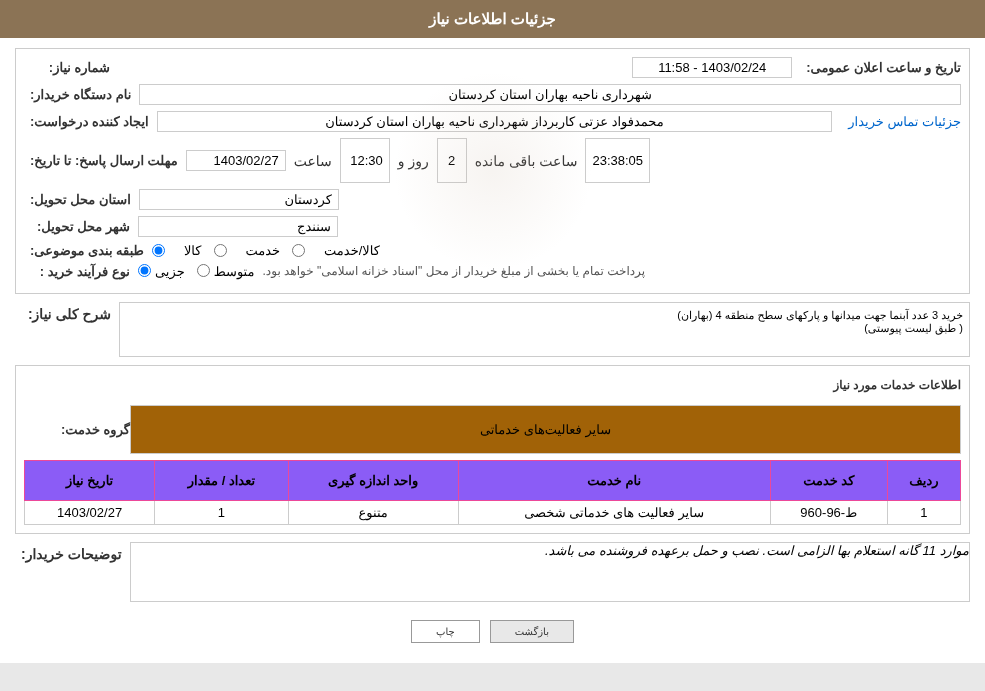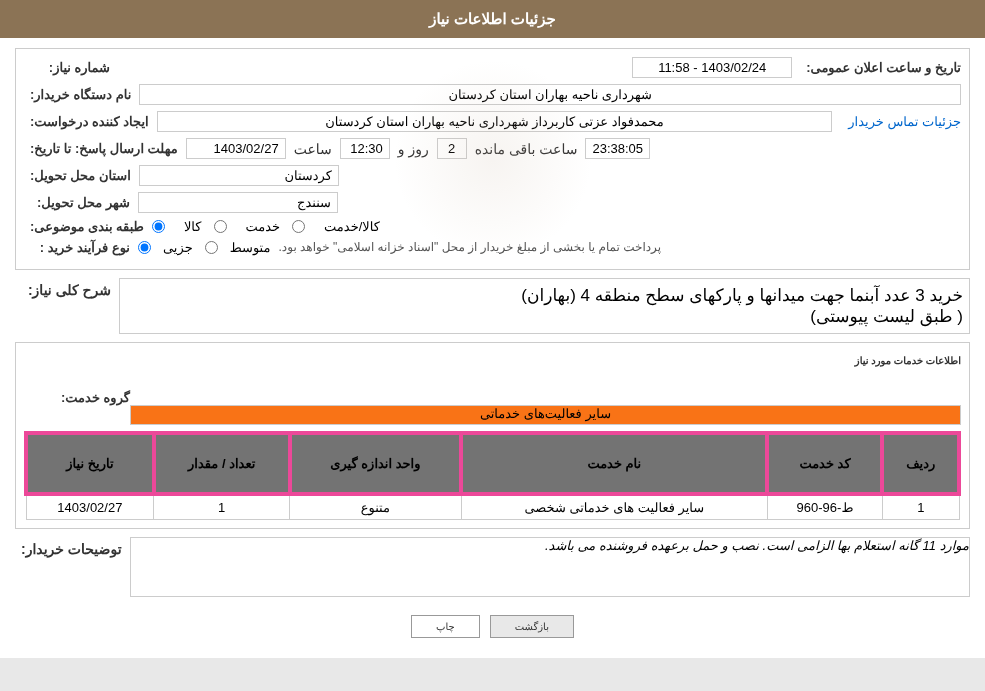--- a/index.html
+++ b/index.html
@@ -53,21 +53,21 @@
     }
     .date-box {
       border: 1px solid #ccc;
       background: #fff;
       padding: 2px 6px;
       min-width: 100px;
     }
     .small-box {
       border: 1px solid #ccc;
       background: #fff;
-      padding: 2px 6px;
+      padding: 14px 6px;
       min-width: 50px;
     }
     .small-label {
       font-size: 14px;
       color: #333;
     }
     .radio-row {
       display: flex;
       align-items: center;
       gap: 12px;
@@ -77,57 +77,56 @@
       align-items: center;
       gap: 19px;
     }
     .process-row {
       display: flex;
       align-items: center;
       gap: 12px;
     }
     .process-item {
       display: flex;
-      align-items: center;
-      gap: 12px;
+      align-items: flex-start;
+      gap: 4px;
     }
     .section-title {
       font-weight: bold;
       color: #333;
-      font-size: 10px;
-      margin-bottom: 0;
+      font-size: 12px;
+      margin-bottom: 9px;
       padding: 4px 0;
     }
     .service-info-section {
       border: 1px solid #ccc;
       padding: 8px;
       margin-bottom: 8px;
     }
     .group-row {
       display: flex;
       align-items: center;
       margin-bottom: 4px;
     }
     .service-input {
       border: 1px solid #ccc;
-      background: #f97316;
-      padding: 0 6px;
+      background: #a16207;
+      padding: 16px 6px;
       flex: 1;
       min-height: 20px;
-      margin-top: 35px;
     }
     table {
       width: 100%;
       border-collapse: collapse;
       margin-top: 6px;
     }
     th {
-      background: #737373;
-      border: 4px solid #ec4899;
-      padding: 21px 8px;
+      background: #8b5cf6;
+      border: 1px solid #ec4899;
+      padding: 12px 8px;
       text-align: center;
       font-size: 13px;
     }
     td {
       border: 1px solid #ccc;
       padding: 4px 8px;
       text-align: center;
       font-size: 13px;
     }
     .buyer-notes {
@@ -286,21 +285,21 @@
             <span>جزیی</span>
             <input type="radio" name="process" checked="" style="">
           </div>
         </div>
         <span class="label">نوع فرآیند خرید :</span>
       </div>
 
     </div>
 
     <div style="display:flex; align-items:flex-start; gap:8px; margin-bottom:8px;">
-      <div style="border:1px solid #ccc; padding:6px; flex:1; min-height:55px; background:#fff; font-size:17px; text-align:right; white-space:pre-line;">خرید 3 عدد آبنما جهت میدانها و پارکهای سطح منطقه 4 (بهاران)
+      <div style="border:1px solid #ccc; padding:6px; flex:1; min-height:55px; background:#fff; font-size:11px; text-align:right; white-space:pre-line;">خرید 3 عدد آبنما جهت میدانها و پارکهای سطح منطقه 4 (بهاران)
 ( طبق لیست پیوستی)</div>
       <span class="label" style="min-width:90px; font-weight:bold; font-size:14px; padding-top:4px;">شرح کلی نیاز:</span>
     </div>
 
     <div class="service-info-section">
       <div class="section-title">اطلاعات خدمات مورد نیاز</div>
       <div class="group-row">
         <div class="service-input" style="text-align:center;">سایر فعالیت‌های خدماتی</div>
         <span class="label">گروه خدمت:</span>
       </div>

